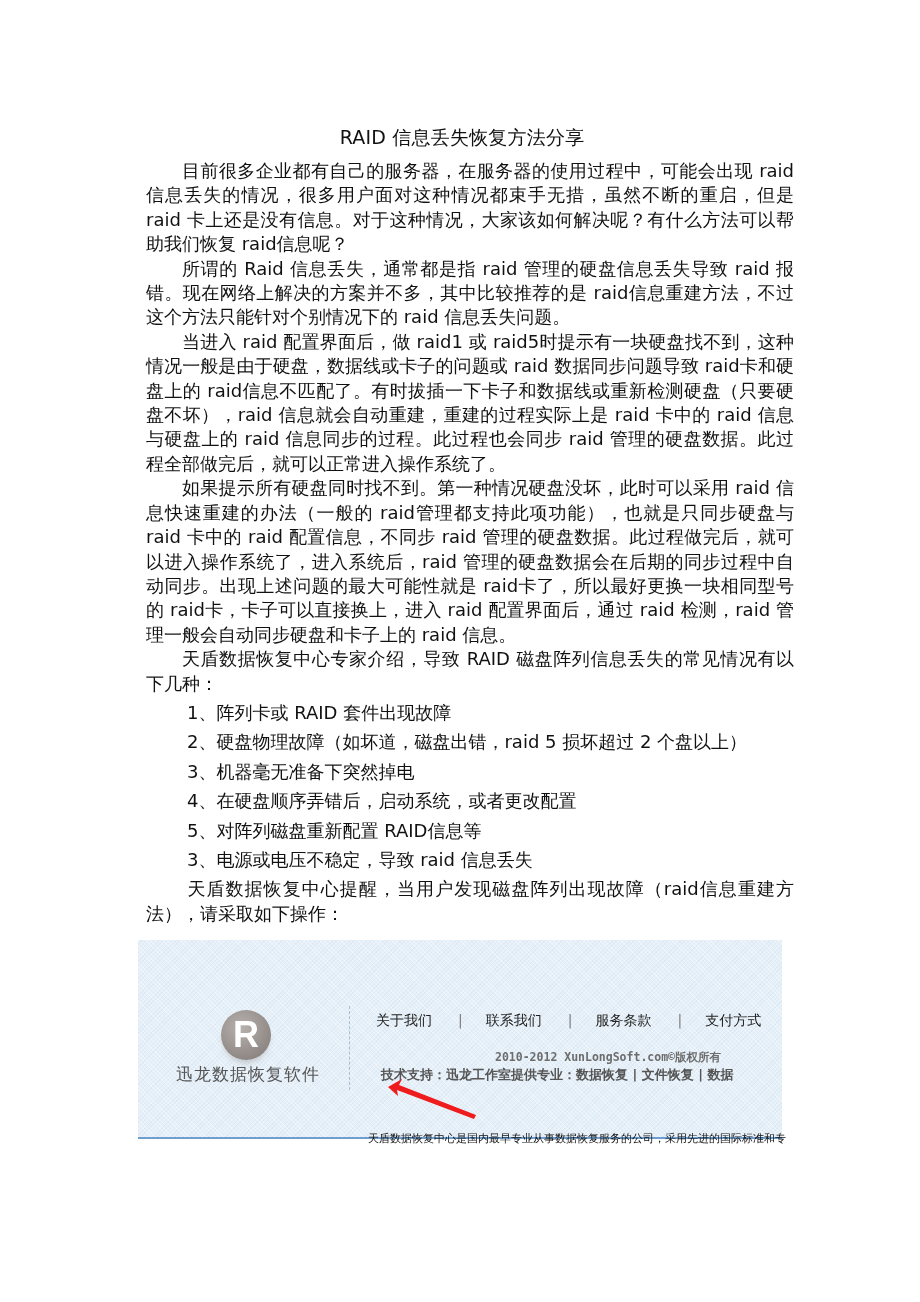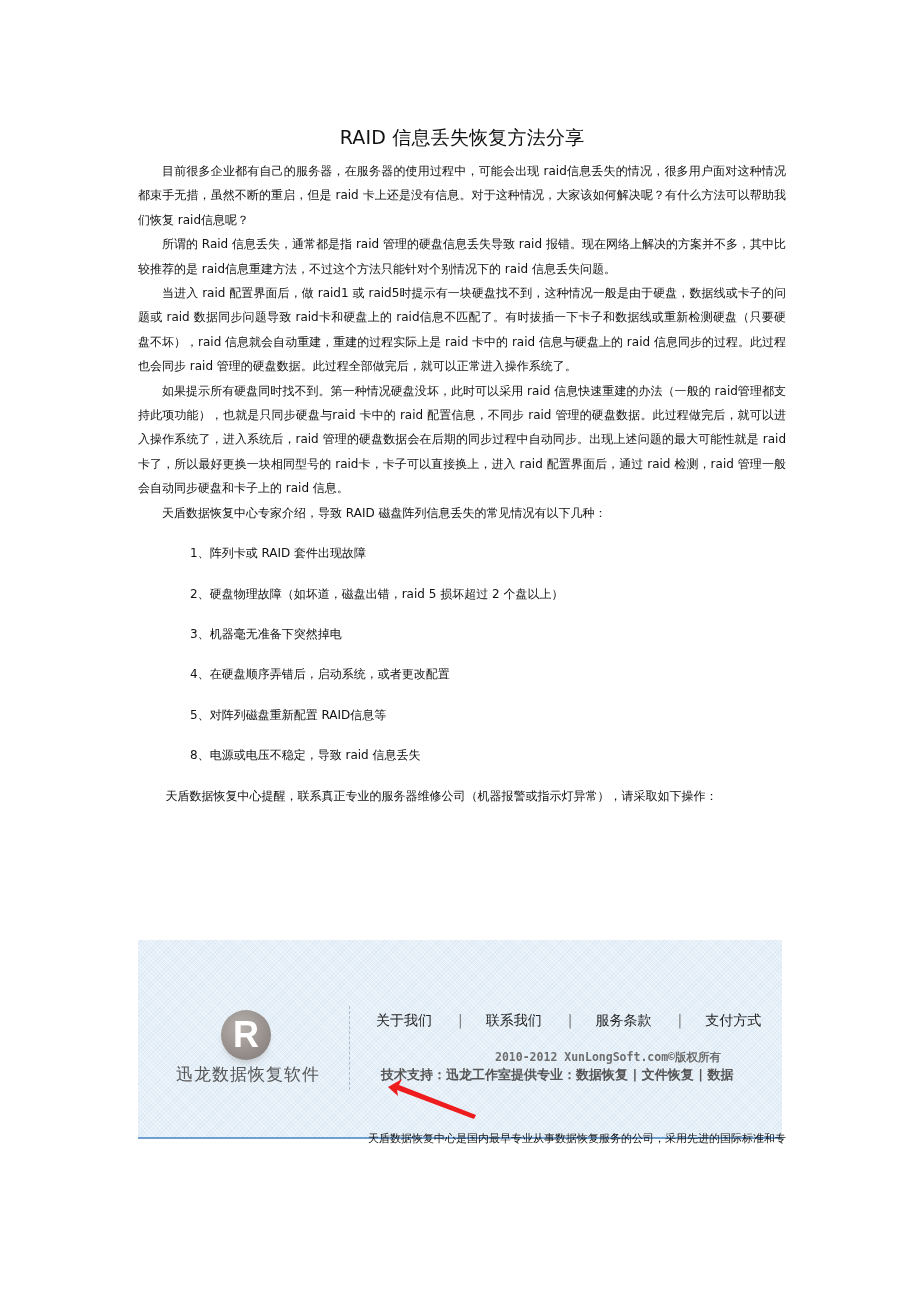--- a/index.html
+++ b/index.html
@@ -27,33 +27,33 @@
     top: 124px;
     width: 648px;
     text-align: center;
     font-size: 19px;
     font-weight: normal;
     line-height: 26px;
     letter-spacing: 0.2px;
   }
   .body-text {
     position: absolute;
-    left: 0;
+    left: 8px;
     top: 159px;
     width: 648px;
-    font-size: 12px;
+    font-size: 18px;
     line-height: 24.4px;
   }
   .para {
     margin: 0;
     text-indent: 2em;
     text-align: justify;
   }
   .list-item {
-    margin: 16px;
+    margin: 5px;
     padding-left: 36px;
   }
   .screenshot {
     position: absolute;
     left: 0;
     top: 940px;
     width: 644px;
     height: 197px;
     background-color: #e6f0f8;
     background-image:
@@ -165,24 +165,24 @@
     <p class="para">当进入 raid 配置界面后，做 raid1 或 raid5时提示有一块硬盘找不到，这种情况一般是由于硬盘，数据线或卡子的问题或 raid 数据同步问题导致 raid卡和硬盘上的 raid信息不匹配了。有时拔插一下卡子和数据线或重新检测硬盘（只要硬盘不坏），raid 信息就会自动重建，重建的过程实际上是 raid 卡中的 raid 信息与硬盘上的 raid 信息同步的过程。此过程也会同步 raid 管理的硬盘数据。此过程全部做完后，就可以正常进入操作系统了。</p>
     <p class="para">如果提示所有硬盘同时找不到。第一种情况硬盘没坏，此时可以采用 raid 信息快速重建的办法（一般的 raid管理都支持此项功能），也就是只同步硬盘与raid 卡中的 raid 配置信息，不同步 raid 管理的硬盘数据。此过程做完后，就可以进入操作系统了，进入系统后，raid 管理的硬盘数据会在后期的同步过程中自动同步。出现上述问题的最大可能性就是 raid卡了，所以最好更换一块相同型号的 raid卡，卡子可以直接换上，进入 raid 配置界面后，通过 raid 检测，raid 管理一般会自动同步硬盘和卡子上的 raid 信息。</p>
     <p class="para">天盾数据恢复中心专家介绍，导致 RAID 磁盘阵列信息丢失的常见情况有以下几种：</p>
 
     <div>
       <p class="list-item">1、阵列卡或 RAID 套件出现故障</p>
       <p class="list-item">2、硬盘物理故障（如坏道，磁盘出错，raid 5 损坏超过 2 个盘以上）</p>
       <p class="list-item">3、机器毫无准备下突然掉电</p>
       <p class="list-item">4、在硬盘顺序弄错后，启动系统，或者更改配置</p>
       <p class="list-item">5、对阵列磁盘重新配置 RAID信息等</p>
-      <p class="list-item">8、电源或电压不稳定，导致 raid 信息丢失</p>
+      <p class="list-item">3、电源或电压不稳定，导致 raid 信息丢失</p>
     </div>
 
-    <p class="para" style="text-indent: 2.3em;">天盾数据恢复中心提醒，联系真正专业的服务器维修公司（机器报警或指示灯异常），请采取如下操作：</p>
+    <p class="para" style="text-indent: 2.3em;">天盾数据恢复中心提醒，当用户发现磁盘阵列出现故障（raid信息重建方法），请采取如下操作：</p>
 
   </div>
 
   <div class="screenshot">
     <div class="logo-circle">
       <span>R</span>
     </div>
     <div class="logo-text">迅龙数据恢复软件</div>
     <div class="vdivider"></div>
 

